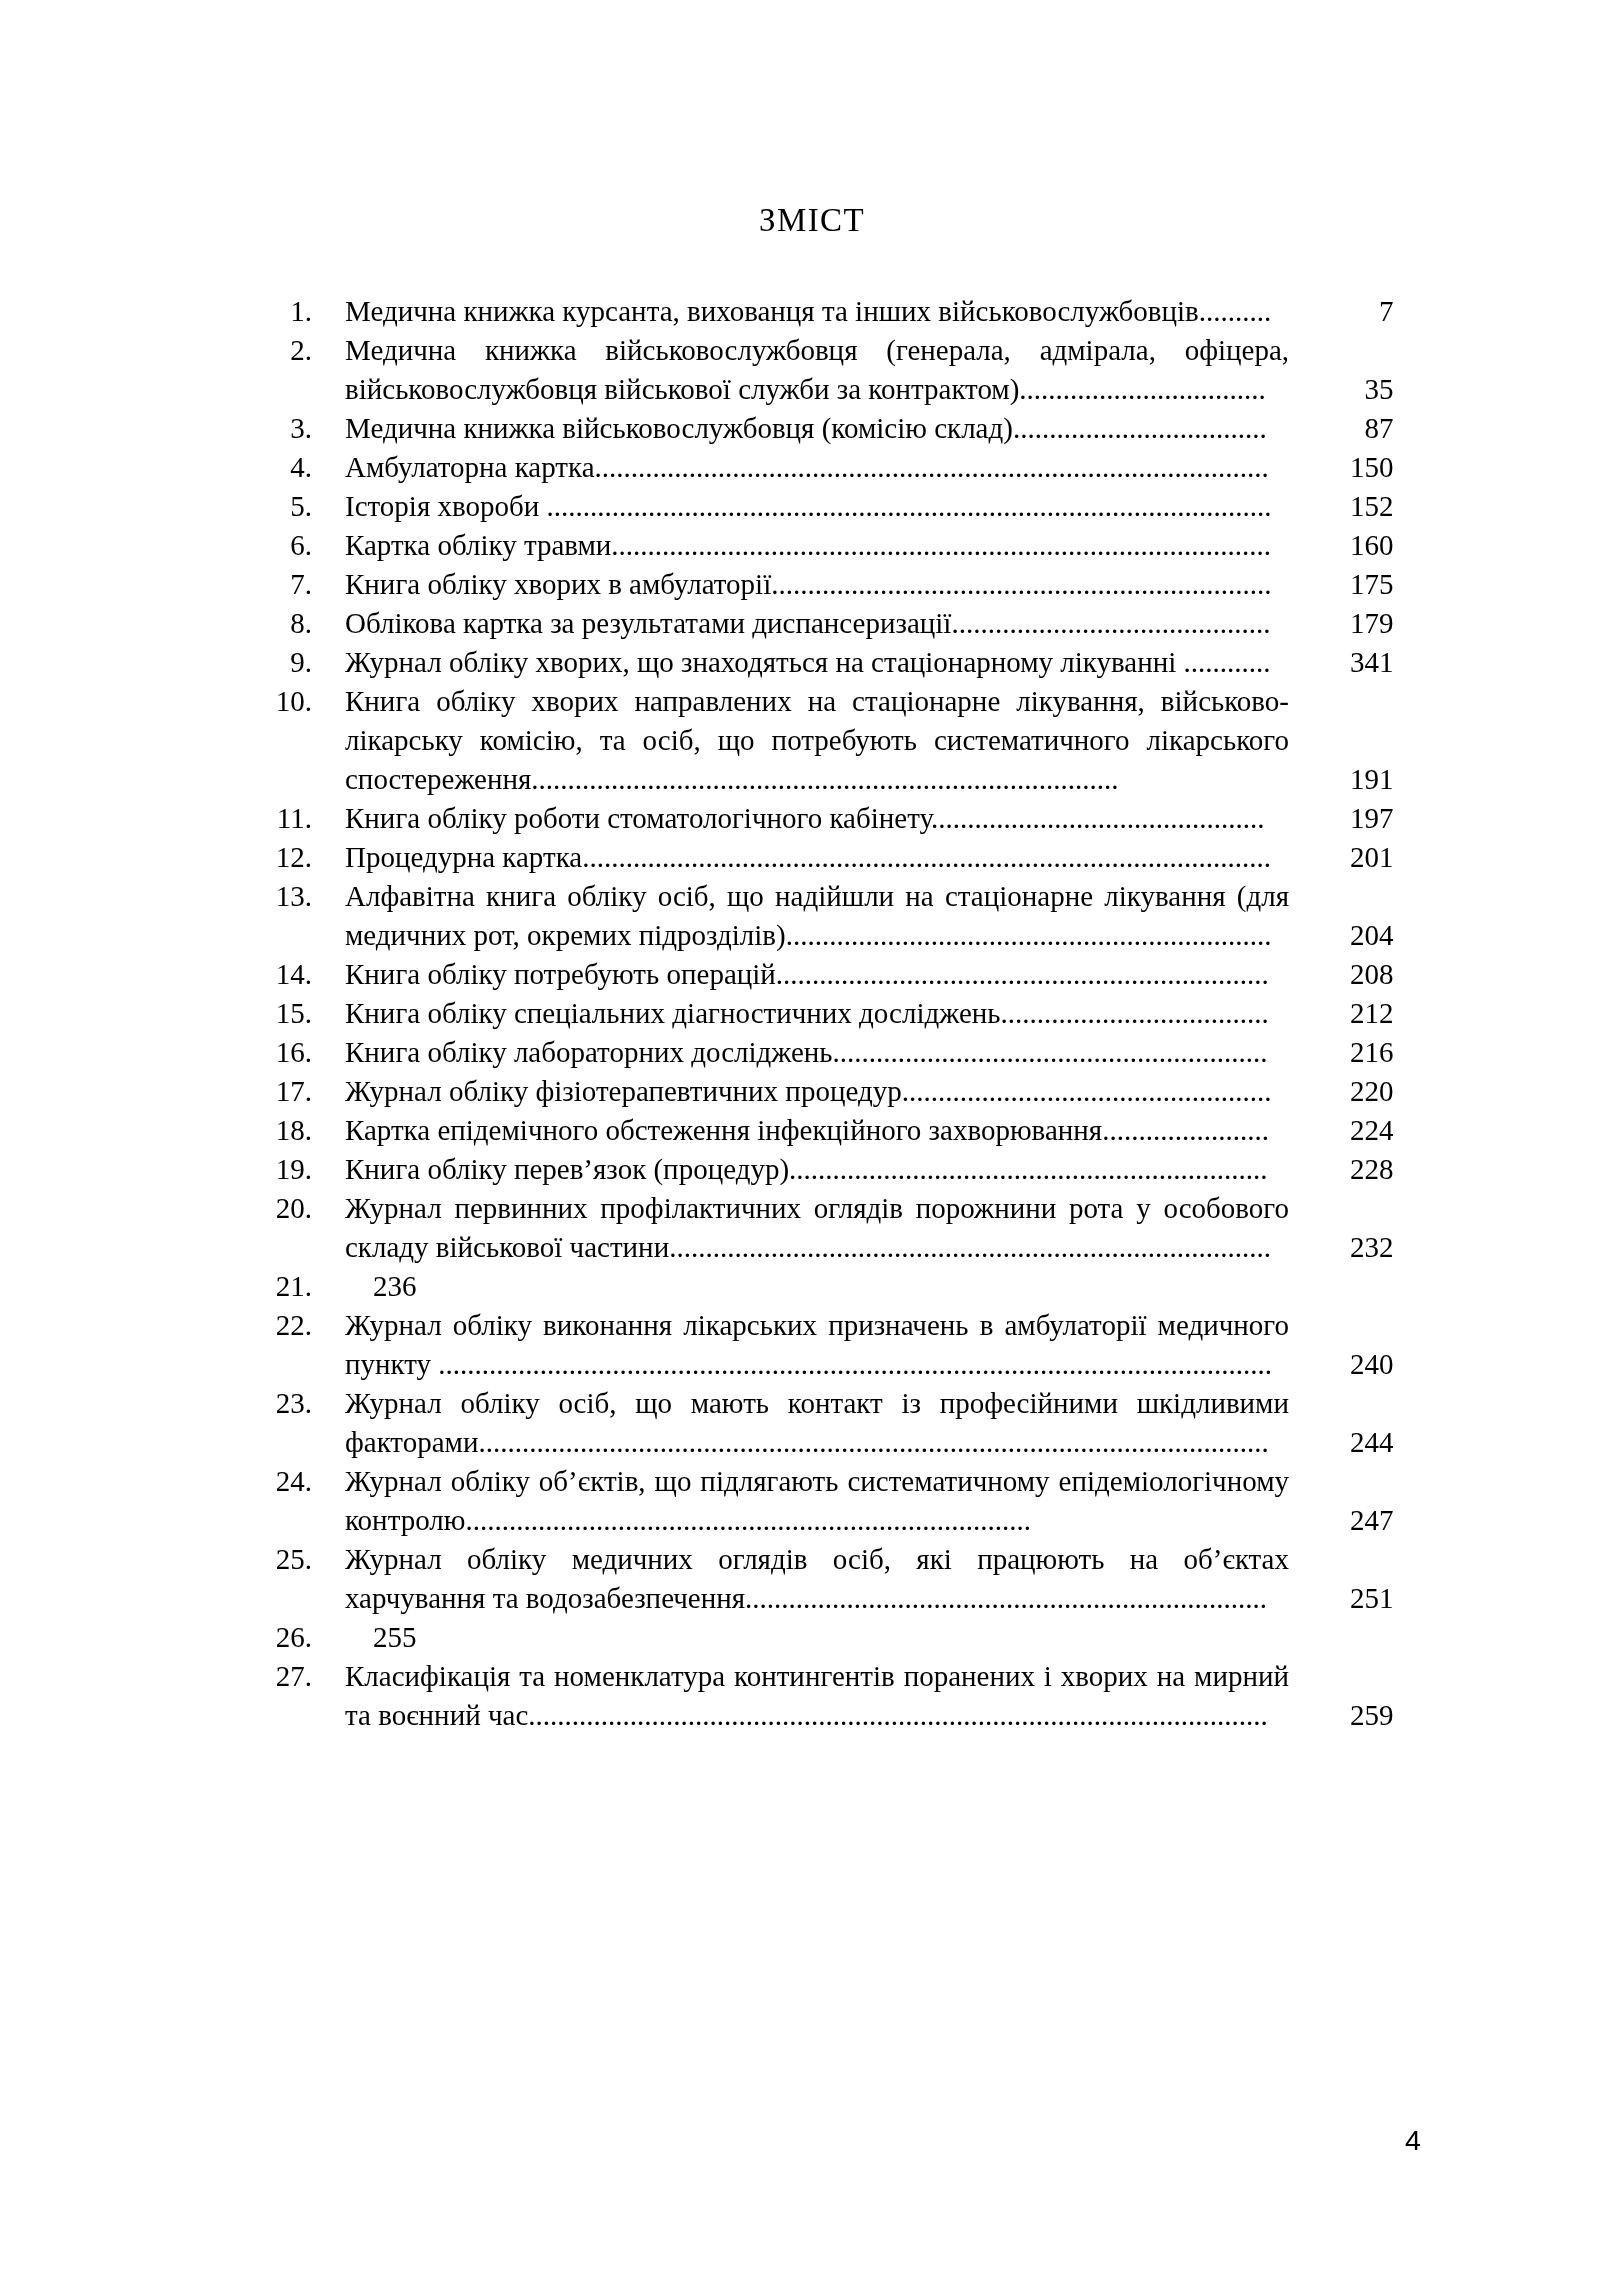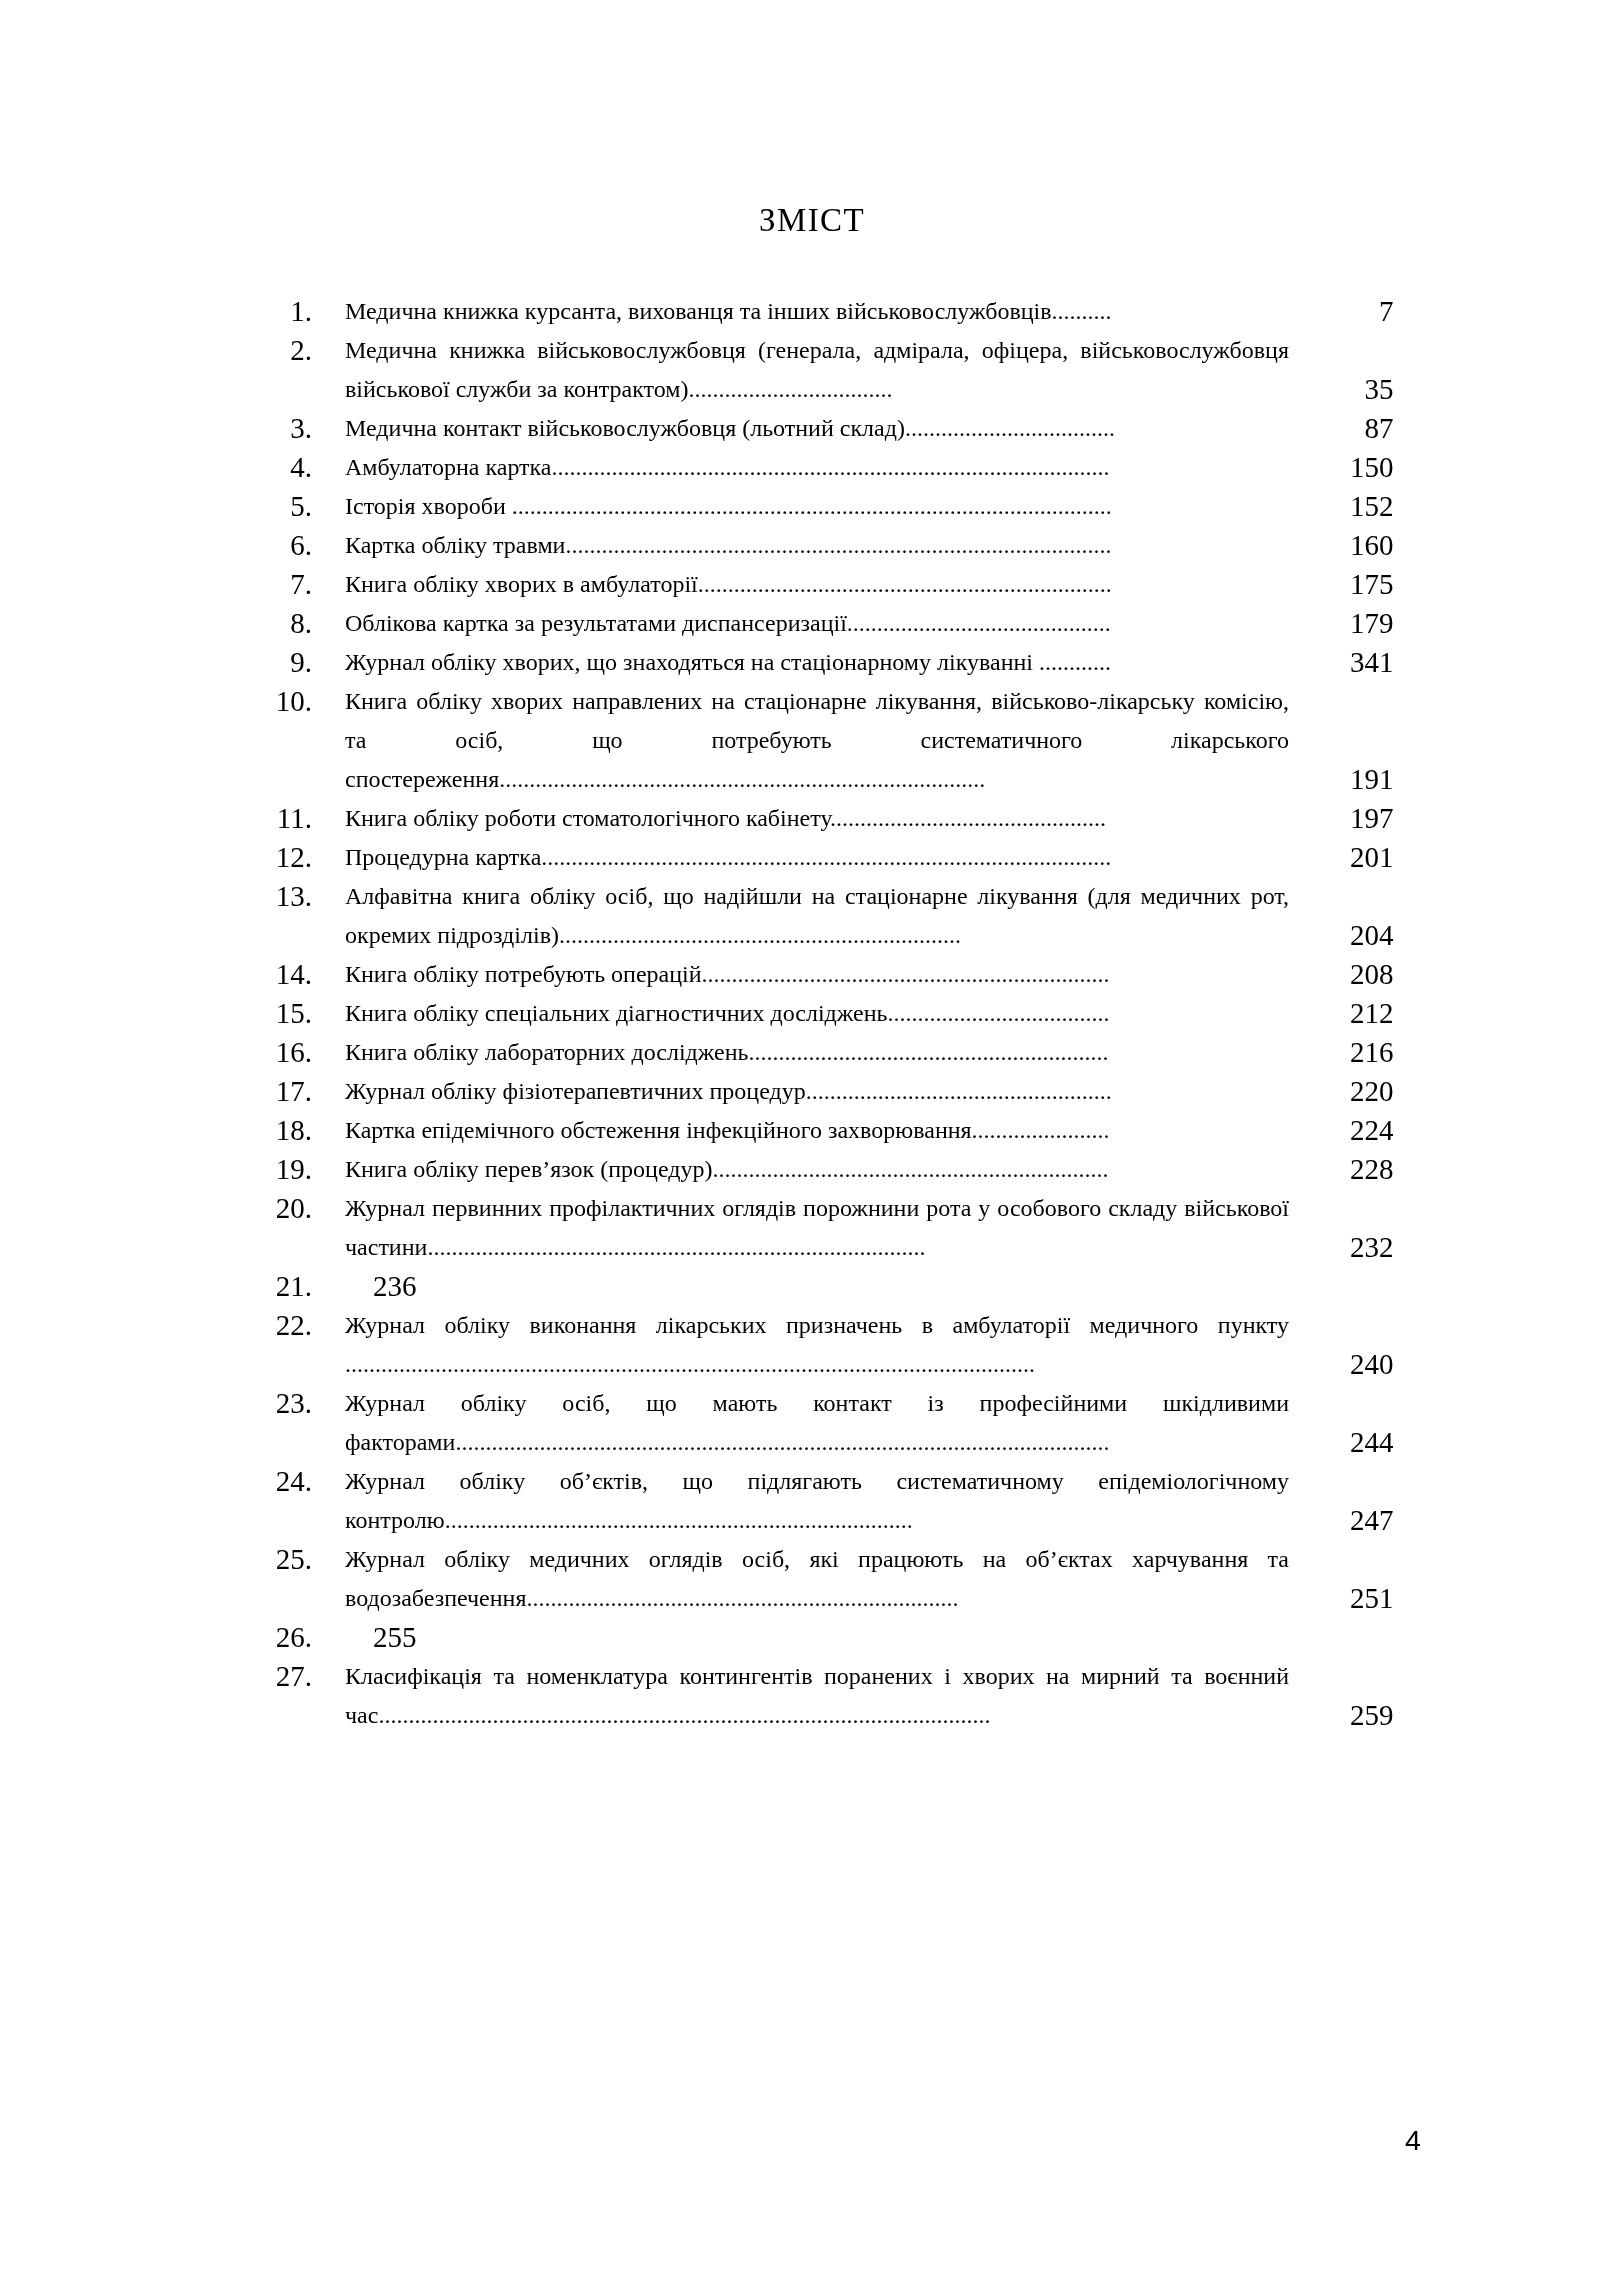--- a/index.html
+++ b/index.html
@@ -49,21 +49,21 @@
     line-height: 39px;
     padding-right: 0;
   }
   .body-col {
     width: 977px;
     min-width: 977px;
     padding-left: 33px;
     box-sizing: border-box;
   }
   .entry-text {
-    font-size: 24px;
+    font-size: 29px;
     line-height: 39px;
     text-align: justify;
     text-justify: inter-word;
     word-spacing: 0px;
     hyphens: none;
   }
   .pg {
     width: 123px;
     min-width: 123px;
     text-align: right;
@@ -101,21 +101,21 @@
       <div class="toc-row">
         <div class="num">2.</div>
         <div class="body-col">
           <div class="entry-text">Медична книжка військовослужбовця (генерала, адмірала, офіцера, військовослужбовця військової служби за контрактом)..................................</div>
         </div>
         <div class="pg">35</div>
       </div>
       <div class="toc-row">
         <div class="num">3.</div>
         <div class="body-col">
-          <div class="entry-text">Медична контакт військовослужбовця (льотний склад)...................................</div>
+          <div class="entry-text">Медична книжка військовослужбовця (комісію склад)...................................</div>
         </div>
         <div class="pg">87</div>
       </div>
       <div class="toc-row">
         <div class="num">4.</div>
         <div class="body-col">
           <div class="entry-text">Амбулаторна картка.............................................................................................</div>
         </div>
         <div class="pg">150</div>
       </div>

